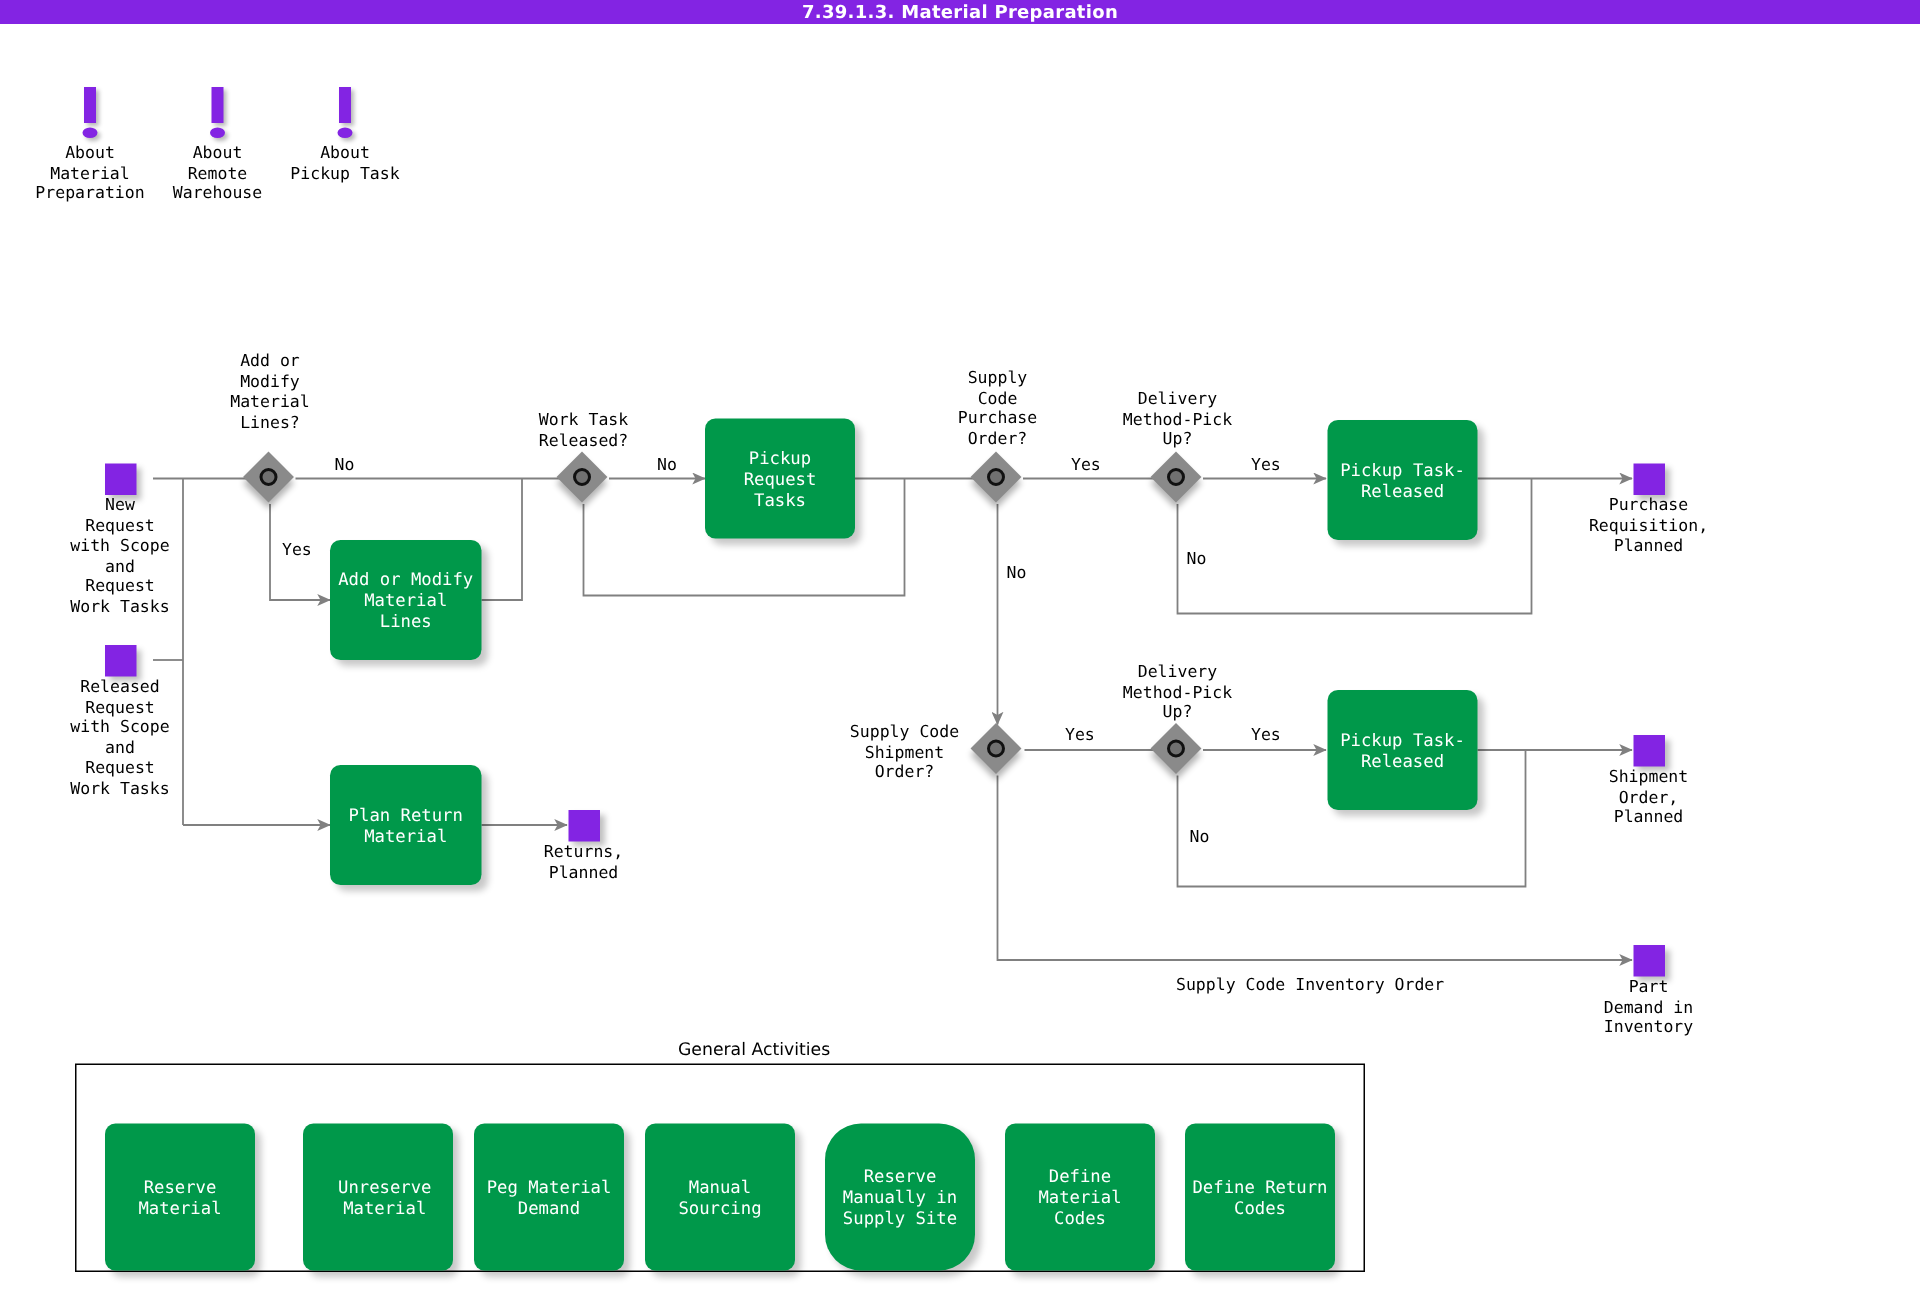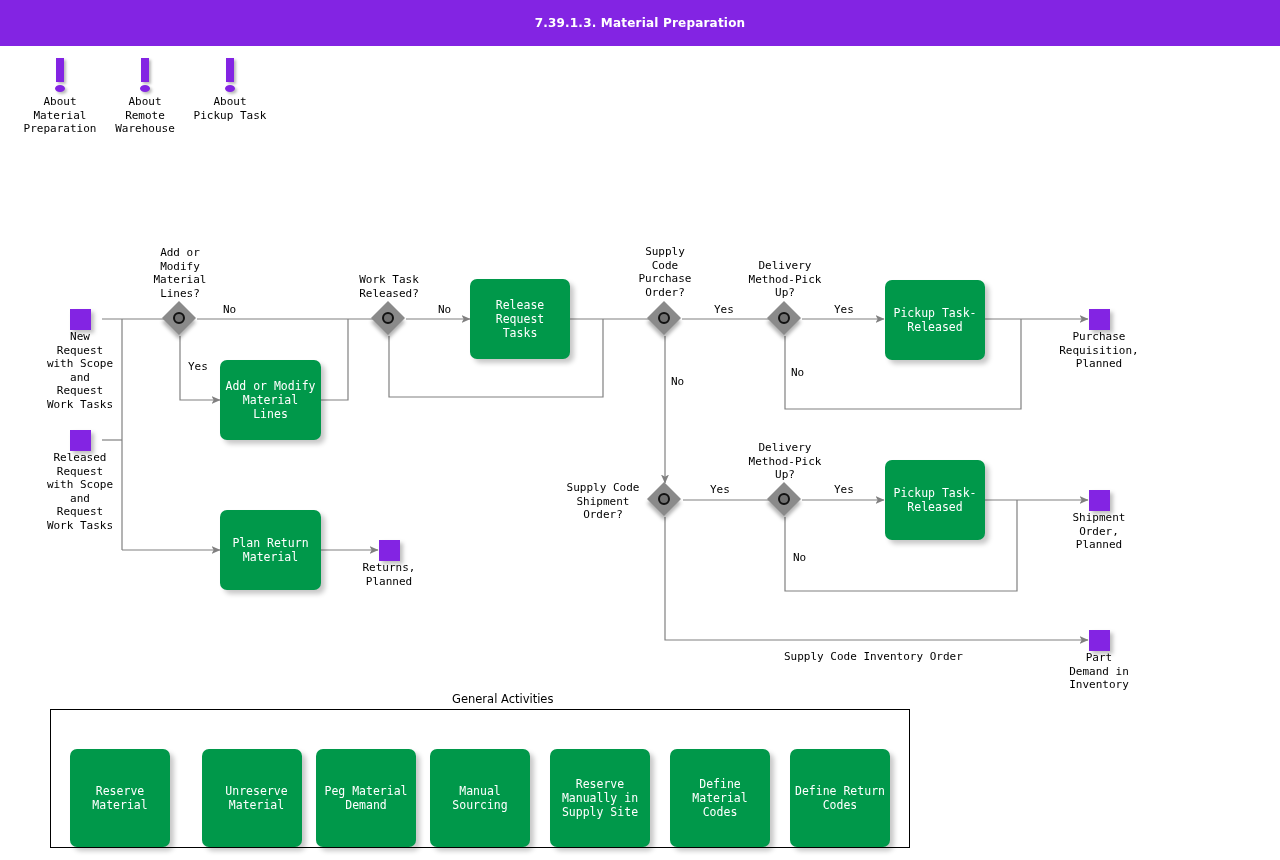--- a/index.html
+++ b/index.html
@@ -13,21 +13,21 @@
     position: relative;
     font-family: "DejaVu Sans Mono", monospace;
     overflow: hidden;
   }
 
   
   #title-bar {
     position: absolute;
     left: 0; top: 0;
     width: 1280px;
-    height: 46px;
+    height: 16px;
     background: #8324e3;
     color: #ffffff;
     font-family: "DejaVu Sans", sans-serif;
     font-size: 12px;
     font-weight: bold;
     display: flex;
     align-items: center;
     justify-content: center;
     letter-spacing: 0.2px;
   }
@@ -321,34 +321,34 @@
 Demand in
 Inventory</div>
 </div>
 
 <div class="task" style="left:220px; top:360px; width:101px; height:80px;">Add or Modify
 Material Lines</div>
 
 <div class="task" style="left:220px; top:510px; width:101px; height:80px;">Plan Return
 Material</div>
 
-<div class="task" style="left:470px; top:279px; width:100px; height:80px;">Release Request
+<div class="task" style="left:470px; top:279px; width:100px; height:80px;">Pickup Request
 Tasks</div>
 
 <div class="task" style="left:885px; top:280px; width:100px; height:80px;">Pickup Task-
 Released</div>
 
 <div class="task" style="left:885px; top:460px; width:100px; height:80px;">Pickup Task-
 Released</div>
 
 <div class="dec" style="left:163px; top:302px;">
   <div class="dia"></div>
   <div class="ring"></div>
 </div>
-<div class="dec-label" style="left:120px; top:246px;">Add or
+<div class="dec-label" style="left:120px; top:234px;">Add or
 Modify
 Material
 Lines?</div>
 
 <div class="dec" style="left:372px; top:302px;">
   <div class="dia"></div>
   <div class="ring"></div>
 </div>
 <div class="dec-label" style="left:329px; top:273px;">Work Task
 Released?</div>
@@ -400,19 +400,19 @@
 
 <div id="general-activities-label">General Activities</div>
 <div id="general-activities-box"></div>
 
 <div class="task ga-task" style="left:70px;">Reserve Material</div>
 <div class="task ga-task" style="left:202px;padding-left:13px;">Unreserve
 Material</div>
 <div class="task ga-task" style="left:316px;">Peg Material
 Demand</div>
 <div class="task ga-task" style="left:430px;">Manual Sourcing</div>
-<div class="task ga-task" style="left:550px;">Reserve
+<div class="task ga-task" style="left:550px;border-radius:24px;">Reserve
 Manually in
 Supply Site</div>
 <div class="task ga-task" style="left:670px;">Define Material
 Codes</div>
 <div class="task ga-task" style="left:790px;">Define Return
 Codes</div>
 
 </body></html>

